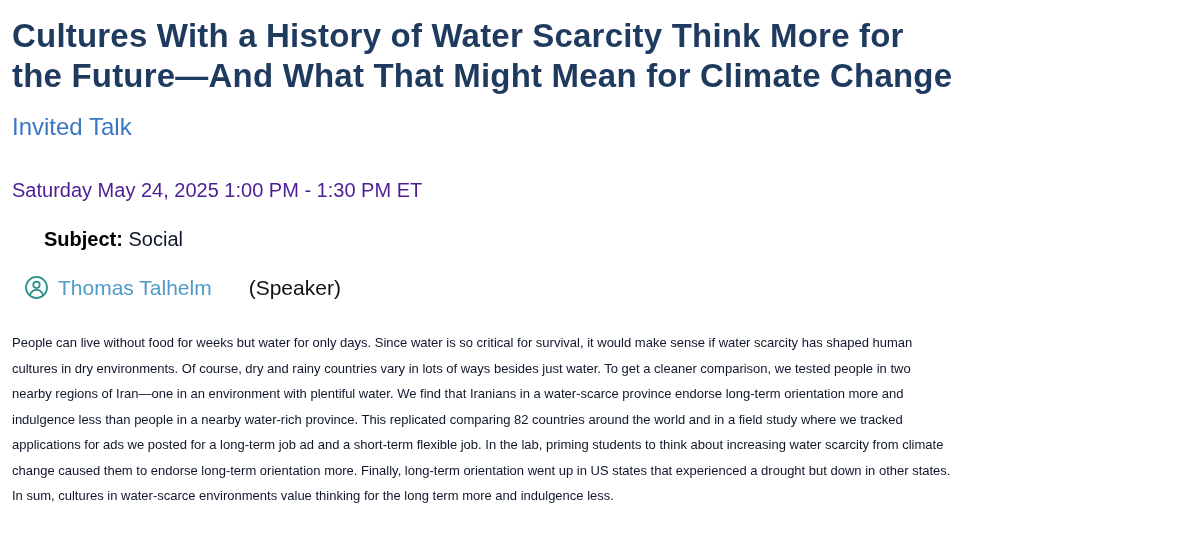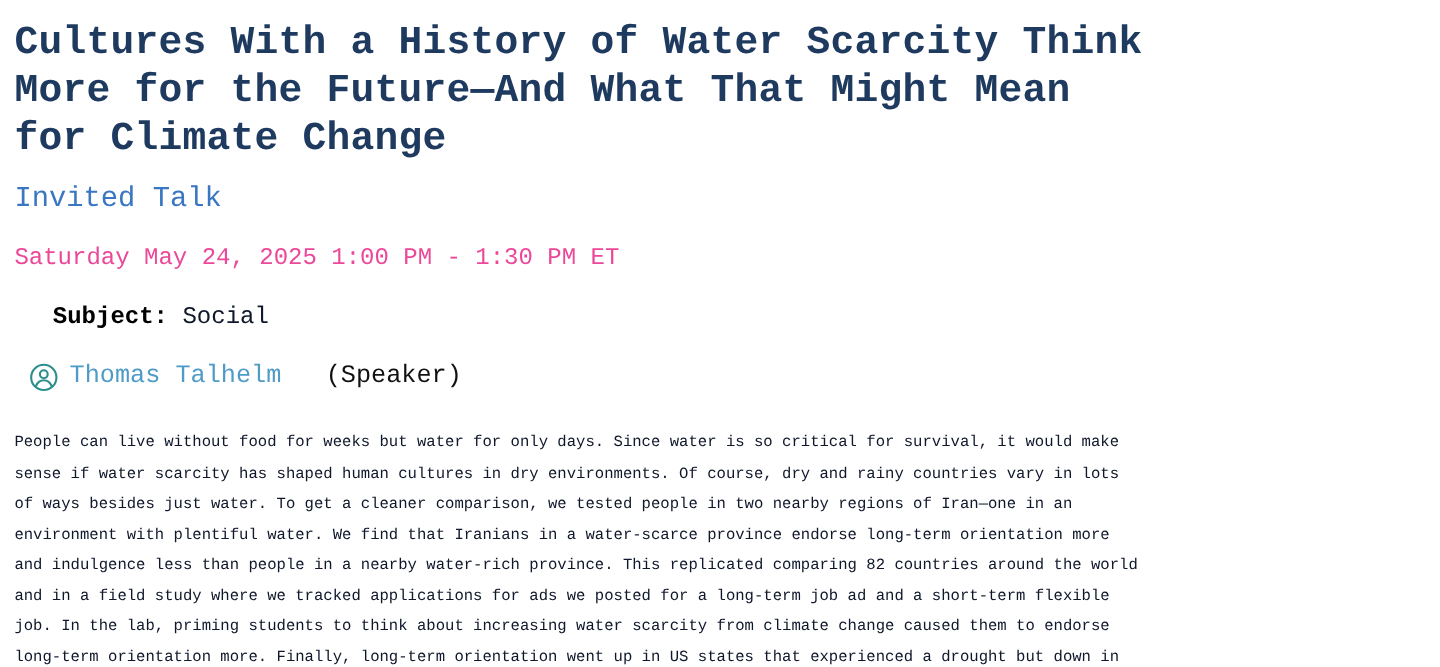--- a/index.html
+++ b/index.html
@@ -11,65 +11,64 @@
     overflow: hidden;
     font-family: "Liberation Sans", sans-serif;
     -webkit-font-smoothing: antialiased;
   }
   .page {
     box-sizing: border-box;
     width: 967px;
     height: 556px;
     padding: 16px 14px 0 12px;
     background: #ffffff;
-    font-family: Liberation Mono, monospace;
   }
   .session-title {
     margin: 0;
     font-size: 33px;
     line-height: 40px;
     font-weight: 700;
     color: #1f3a5f;
     letter-spacing: 0.2px;
     max-width: 1130px;
   }
   .session-type {
     margin-top: 16px;
     font-size: 24px;
     line-height: 30px;
     font-weight: 400;
     color: #3a76c1;
     cursor: pointer;
   }
   .session-datetime {
-    margin-top: 22px;
+    margin-top: 36px;
     font-size: 20px;
     line-height: 24px;
-    color: #ec4899;
+    color: #4c1d95;
   }
   .subject-row {
     margin-top: 25px;
     font-size: 20px;
     line-height: 24px;
   }
   .subject-label {
     font-weight: 700;
     color: #000000;
     margin-left: 32px;
   }
   .subject-link {
     color: #0f172a;
     cursor: pointer;
     text-decoration: none;
   }
   .speaker-row {
     margin-top: 24px;
     padding-left: 12px;
     display: flex;
-    align-items: center;
+    align-items: flex-start;
     gap: 9px;
     font-size: 21px;
     line-height: 26px;
   }
   .speaker-icon {
     width: 25px;
     height: 25px;
     display: inline-flex;
     flex: 0 0 auto;
   }

